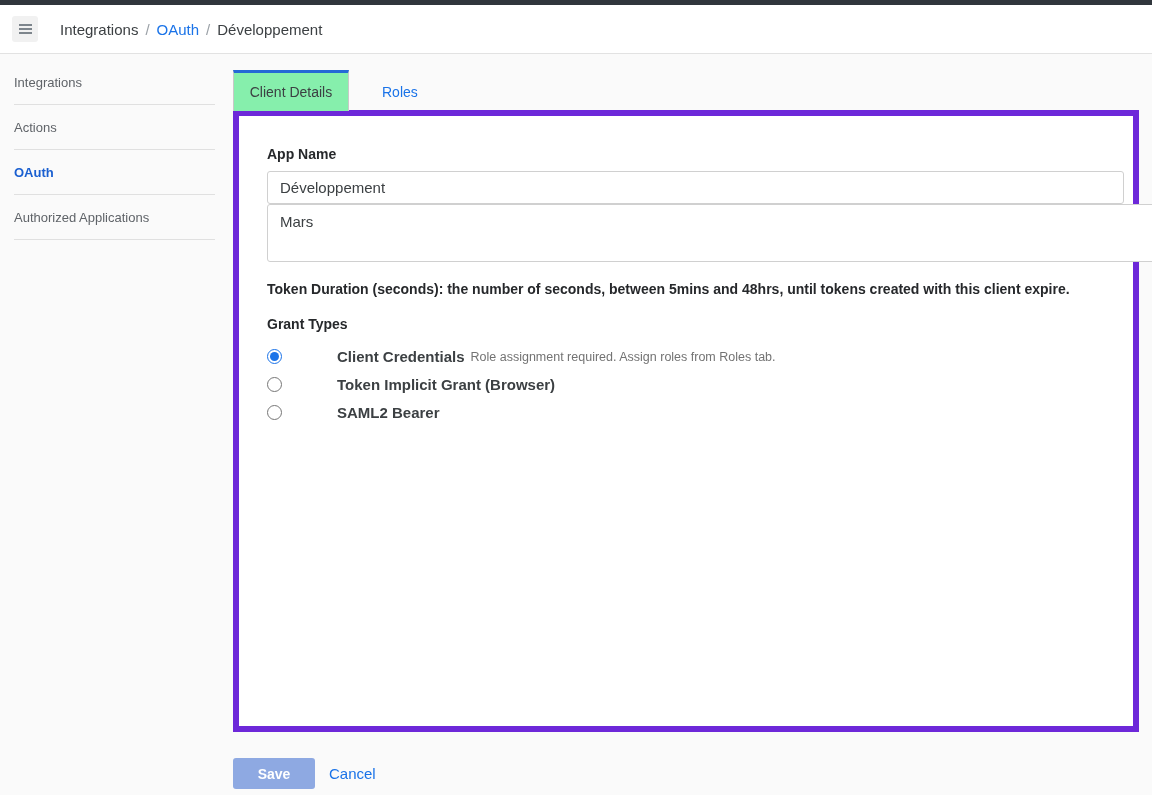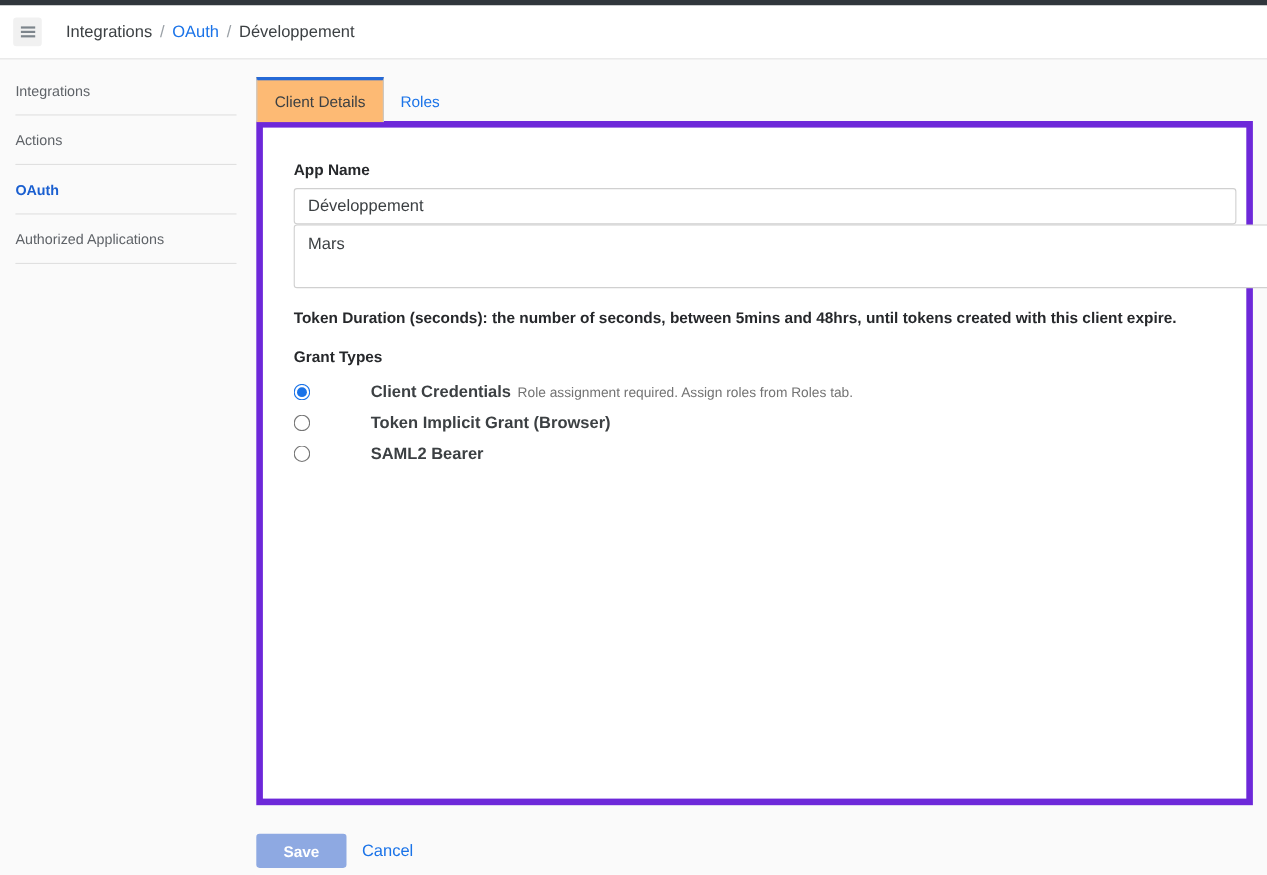--- a/index.html
+++ b/index.html
@@ -41,28 +41,28 @@
   .side-item {
     height: 45px; display: flex; align-items: center;
     border-bottom: 1px solid #e0e0e0;
     font-size: 13px; color: #5f6368; cursor: pointer;
   }
   .side-item.active { color: #1a5fd0; font-weight: bold; }
 
   
   .tab-active {
     position: absolute; left: 233px; top: 70px; width: 116px; height: 41px;
-    background: #fdba74; z-index: 2;
+    background: #86efac; z-index: 2;
     border-top: 3px solid #2569d6;
     border-left: 1px solid #c8c8c8; border-right: 1px solid #c8c8c8;
     display: flex; align-items: center; justify-content: center;
     font-size: 14px; color: #3c4043; cursor: default;
   }
   .tab-roles {
-    position: absolute; left: 346px; top: 73px; height: 37px; padding: 0 18px;
+    position: absolute; left: 364px; top: 73px; height: 37px; padding: 0 18px;
     display: flex; align-items: center; z-index: 2;
     font-size: 14px; color: #1a73e8; cursor: pointer;
   }
   .panel {
     position: absolute; left: 233px; top: 110px; width: 906px; height: 622px;
     background: #ffffff; border: 6px solid #6d28d9; z-index: 1;
     padding: 30px 16px 0 28px;
   }
   .field-label {
     font-size: 14px; font-weight: bold; color: #26282b;

